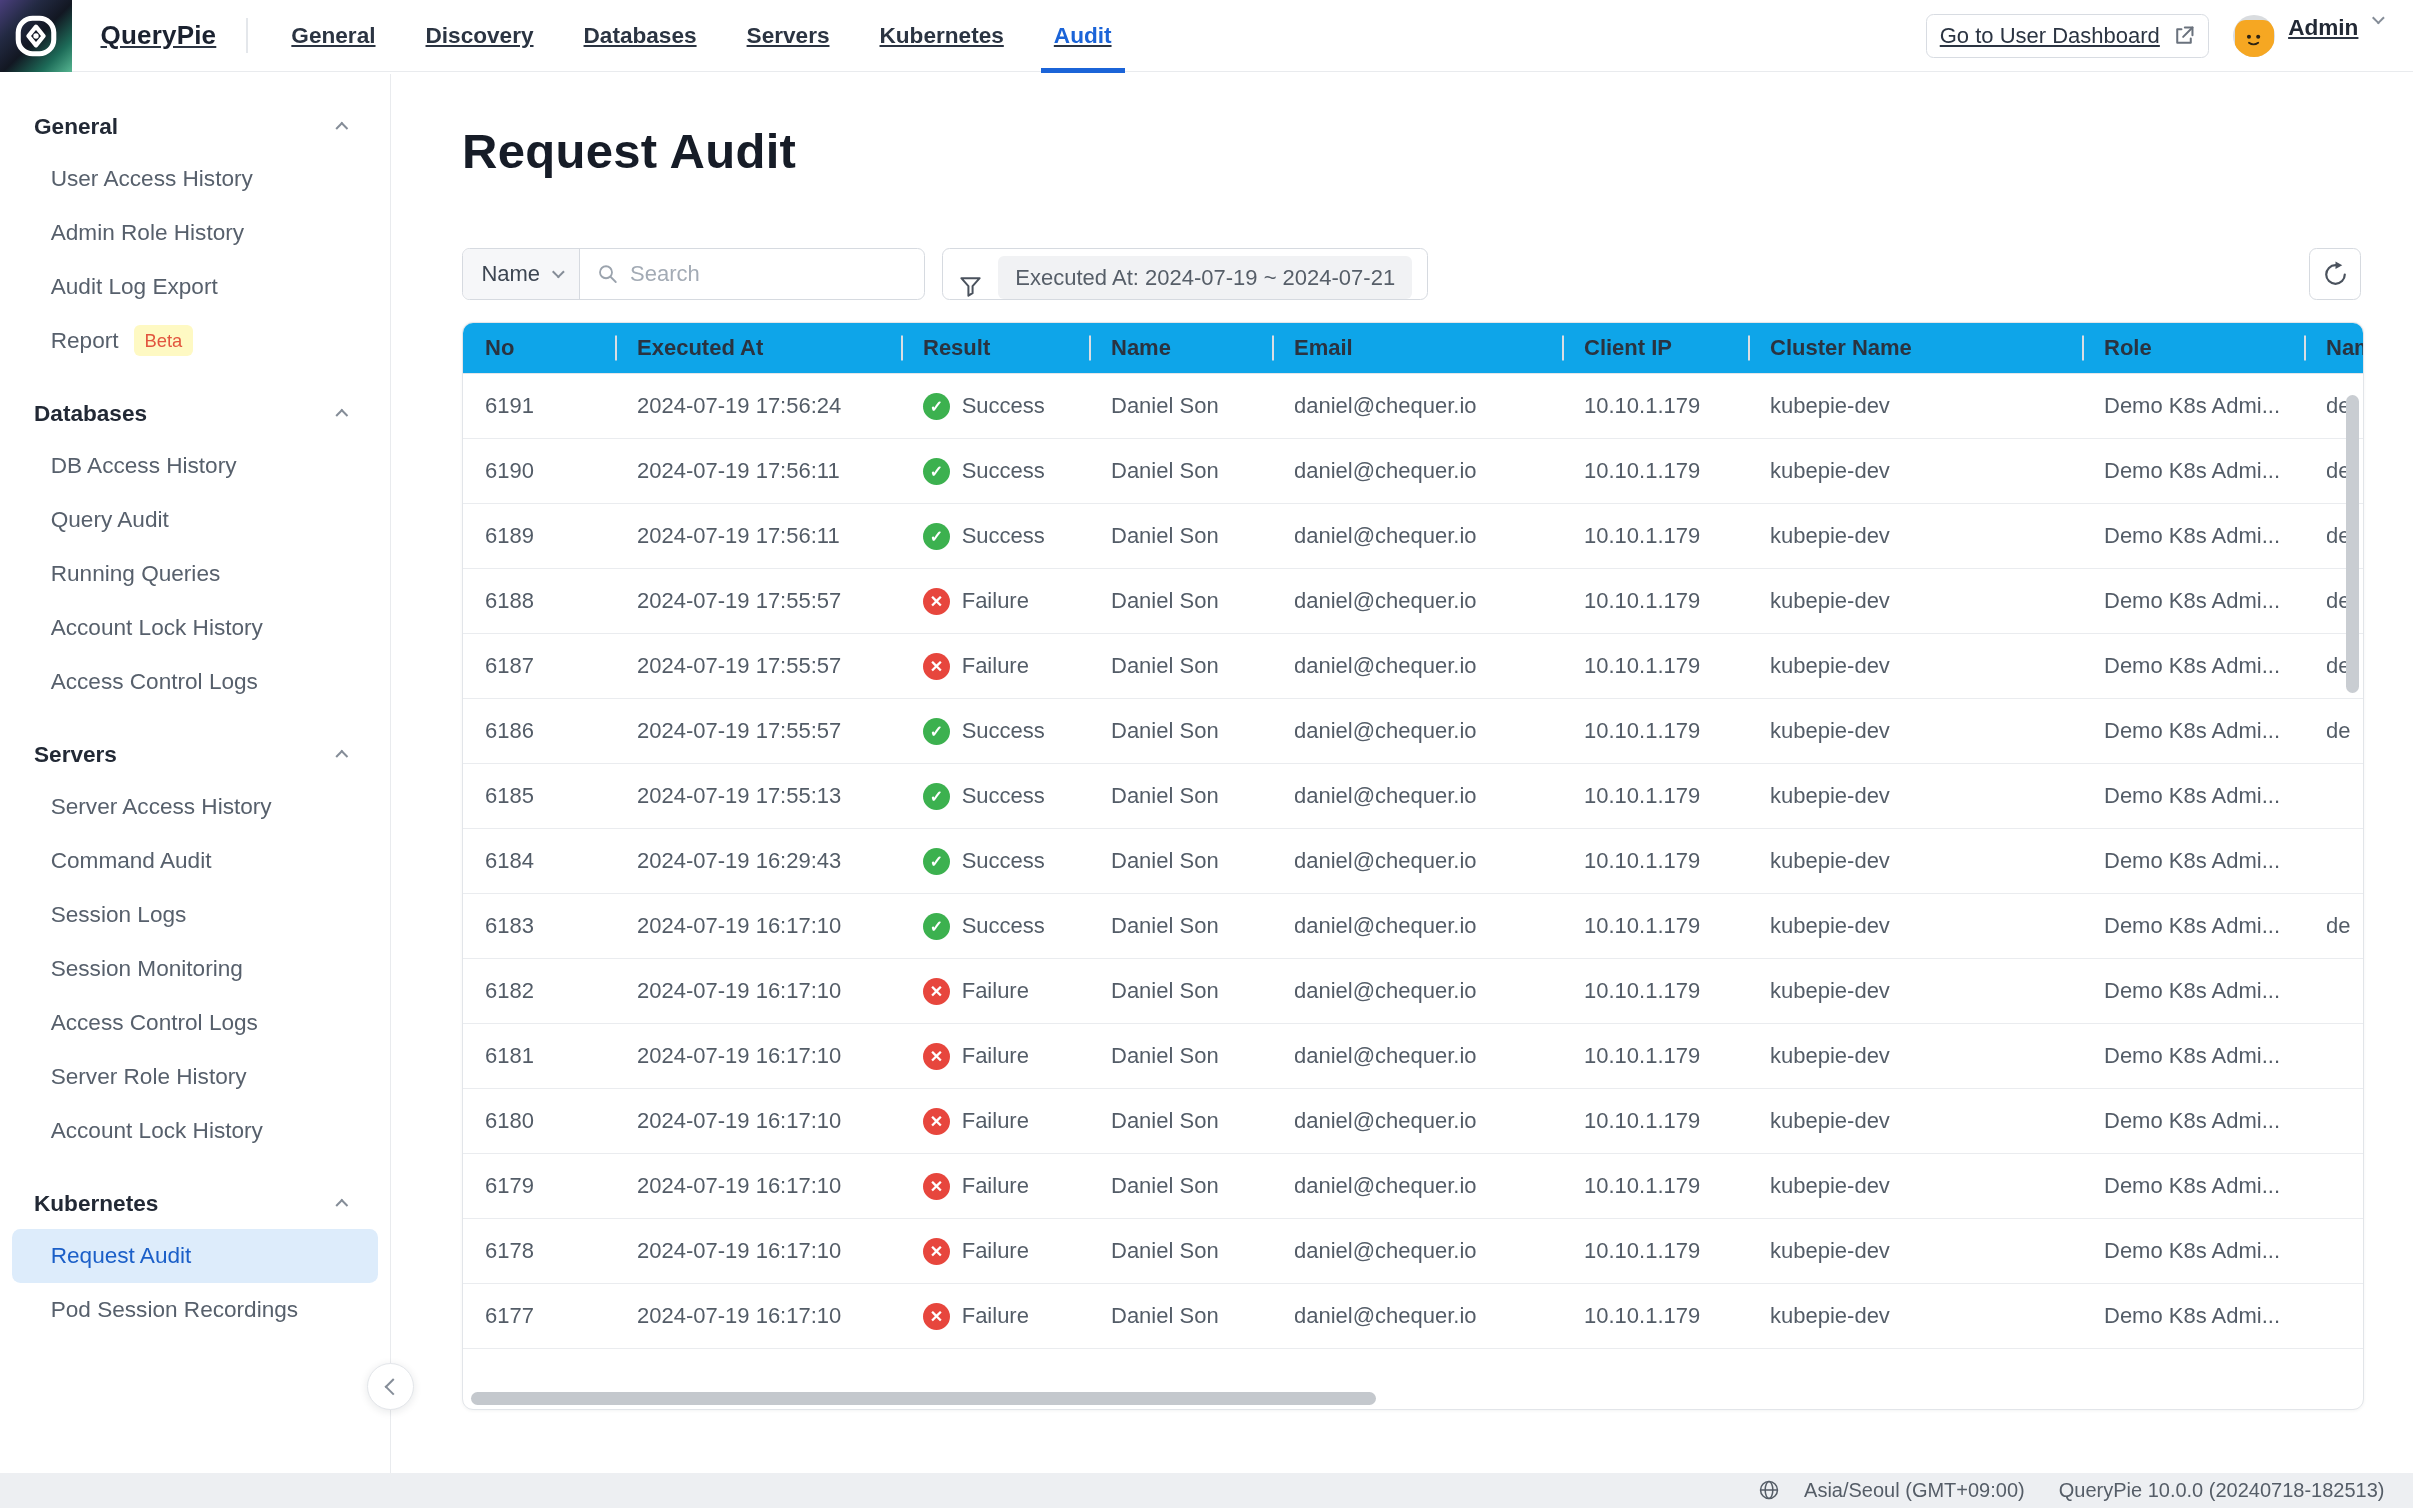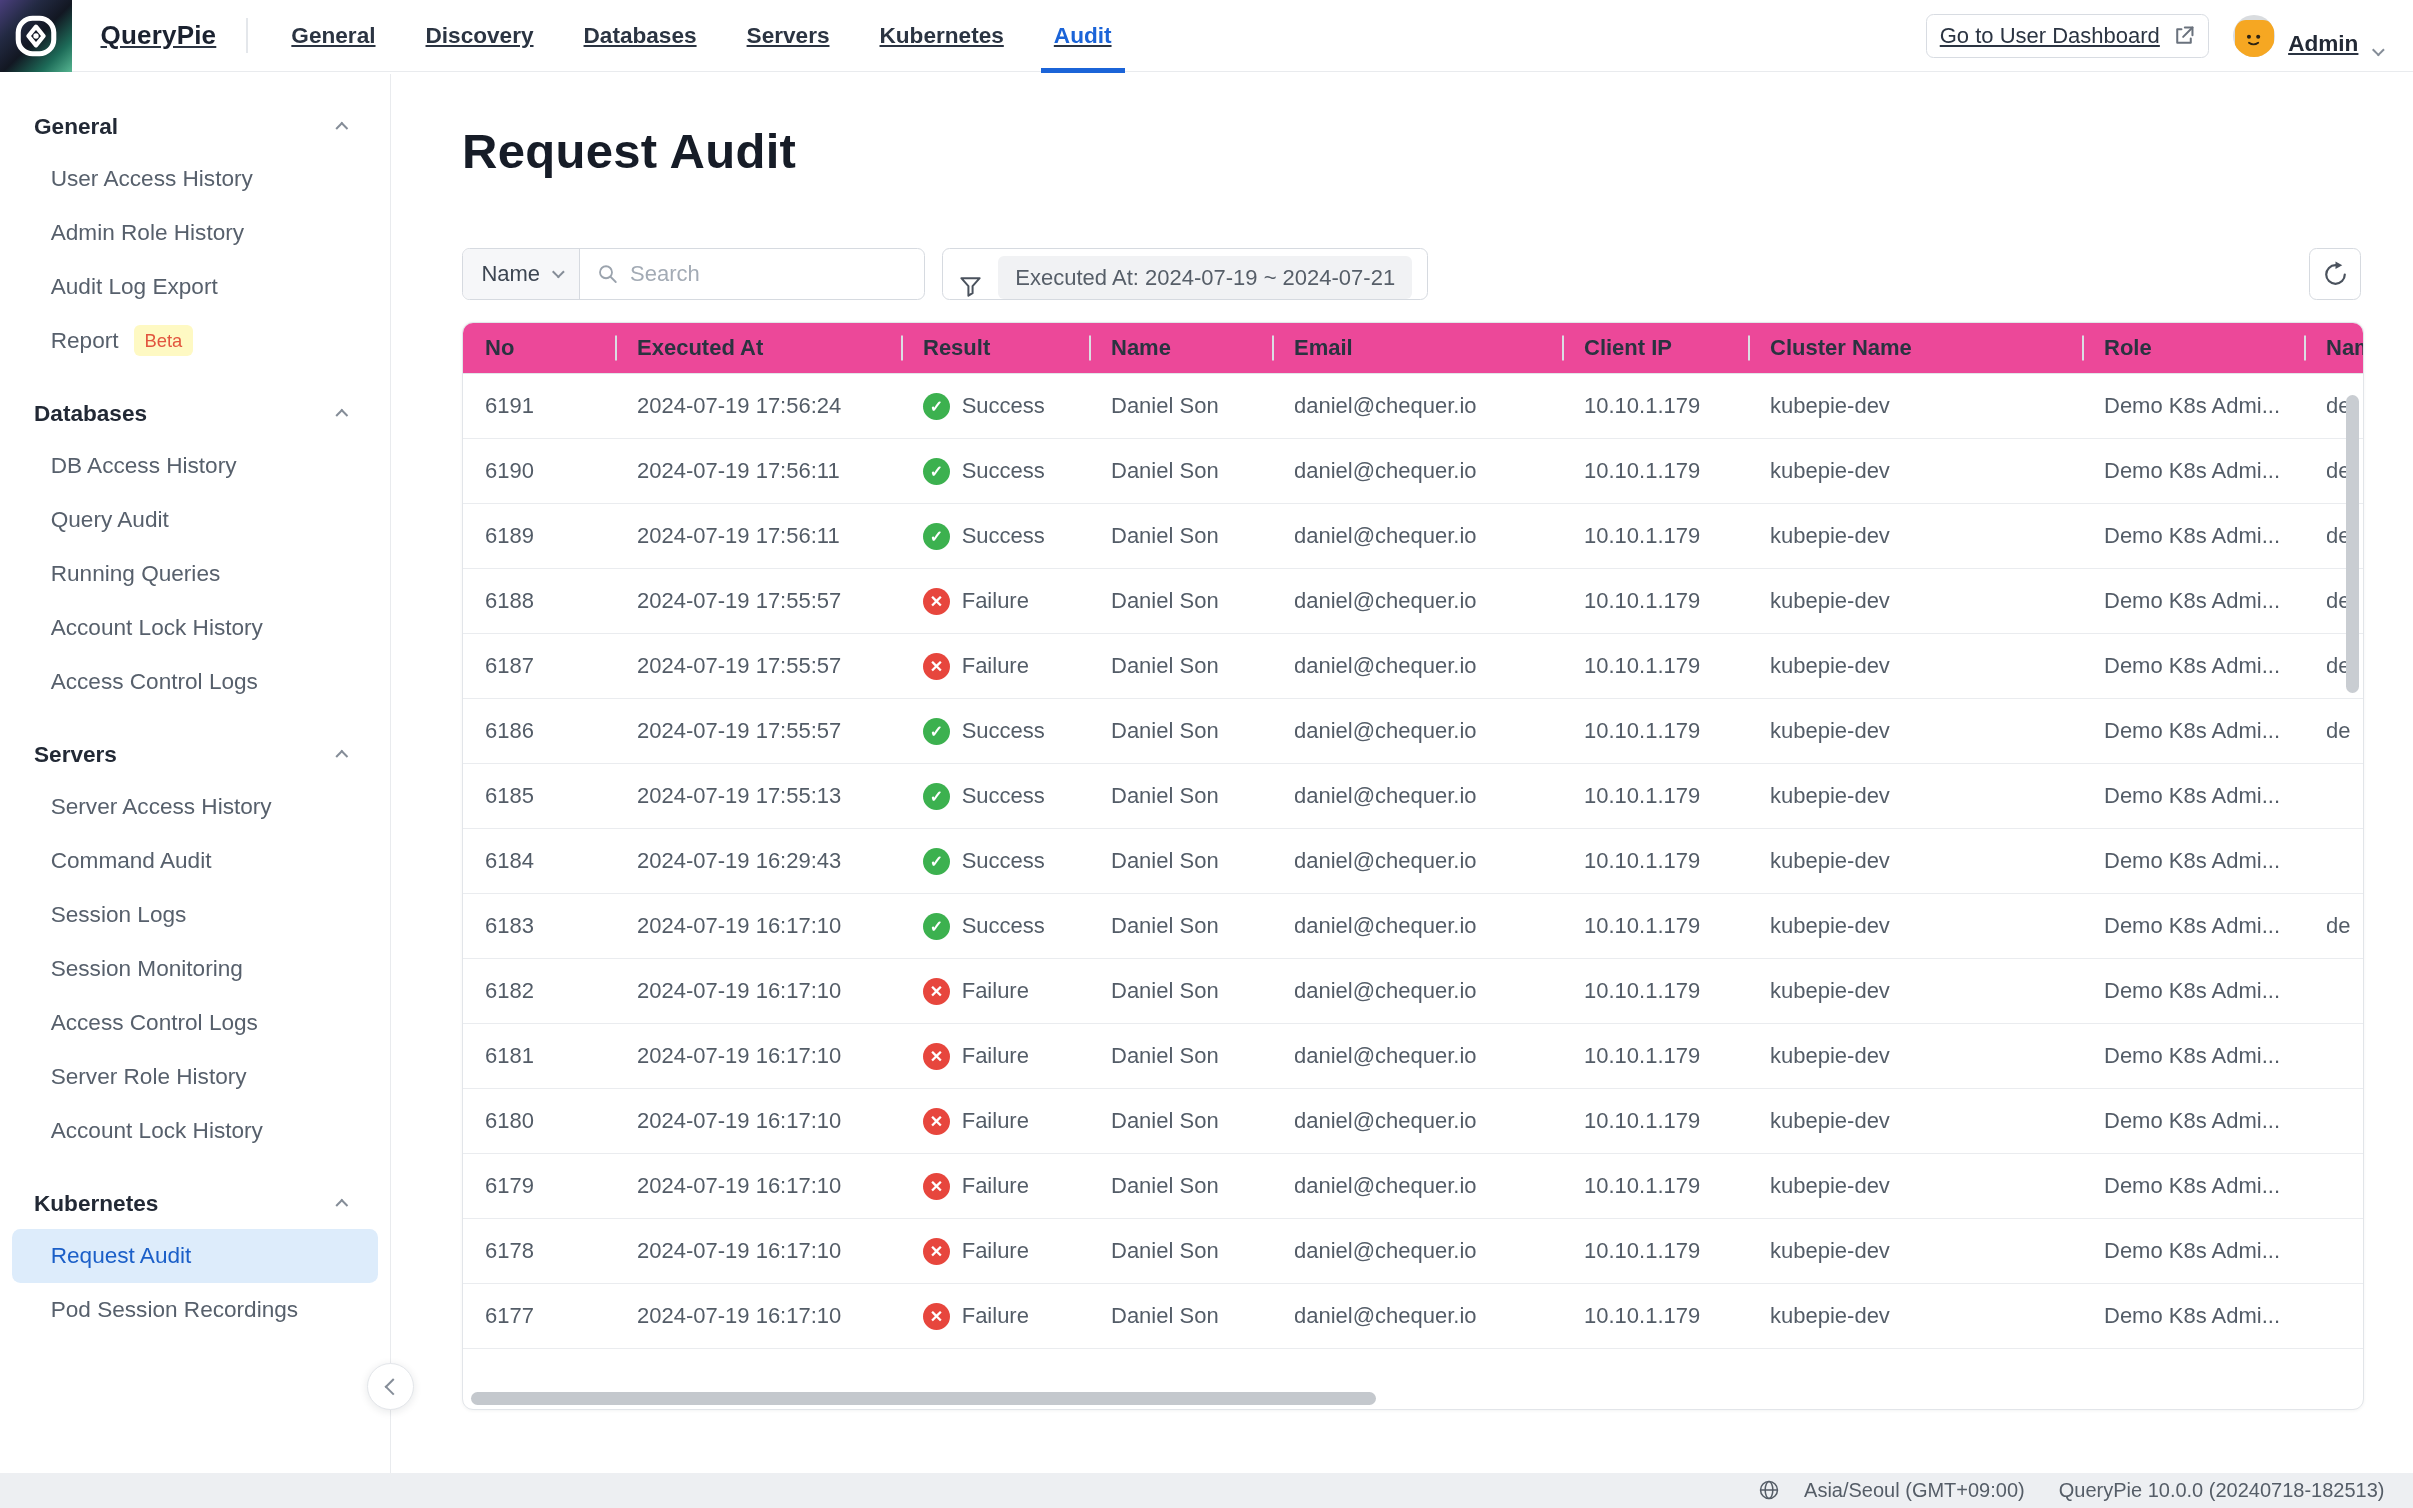--- a/index.html
+++ b/index.html
@@ -10,21 +10,21 @@
   .topbar { position:absolute; top:0; left:0; right:0; height:72px; background:#fff; border-bottom:1.7px solid #e9ebee; display:flex; align-items:center; z-index:20;text-decoration:underline; }
   .logo { width:72px; height:72px; background:linear-gradient(135deg,#4a3f7d 0%,#232a43 28%,#121722 52%,#1d6b58 78%,#57b692 100%); display:grid; place-items:center; flex:0 0 auto; }
   .brand { margin-left:28.5px; font-size:26px; font-weight:700; color:#1b2230; letter-spacing:0.2px; }
   .topbar-divider { width:1.7px; height:35px; background:#e4e7eb; margin-left:30px; }
   .top-nav { display:flex; height:100%; margin-left:18.4px; }
   .nav-item { position:relative; display:flex; align-items:center; padding:0 25px; font-size:22.6px; font-weight:600; color:#2b3442; cursor:pointer; white-space:nowrap; }
   .nav-item.active { color:#1b64d8; }
   .nav-item.active::after { content:""; position:absolute; left:11.7px; right:11.7px; bottom:-1.7px; height:5px; background:#1b64d8; }
   .topbar-right { margin-left:auto; display:flex; align-items:center; gap:23.5px; padding-right:32px; }
   .dash-btn { height:44px; border:1.7px solid #d8dce2; border-radius:7.5px; background:#fff; display:flex; align-items:center; gap:13.4px; padding:0 13px; font-size:22px; color:#2b3442; cursor:pointer; }
-  .user { display:flex; align-items:flex-end; gap:13.4px; cursor:pointer; }
+  .user { display:flex; align-items:flex-start; gap:13.4px; cursor:pointer; }
   .avatar { width:42px; height:42px; border-radius:50%; background:#d9dcdf; position:relative; overflow:hidden; }
   .avatar .face { position:absolute; left:2.5px; top:5.9px; width:39px; height:39px; border-radius:11px; background:#f6a722; }
   .avatar svg { position:absolute; left:0; top:0; }
   .user-name { font-size:22.6px; font-weight:600; color:#222935; }
 
   
   .chev { display:inline-block; width:11.7px; height:11.7px; border-left:2.5px solid #858d98; border-top:2.5px solid #858d98; }
   .chev.up   { transform:rotate(45deg) translateY(2.5px); }
   .chev.down { transform:rotate(225deg) translateY(2.5px); }
   .chev.left { transform:rotate(-45deg); }
@@ -49,21 +49,21 @@
   .search-box { display:flex; align-items:center; gap:11.7px; padding:0 17px; width:344px; }
   .search-box input { border:none; outline:none; font-size:22px; color:#3d4652; width:100%; font-family:"Liberation Sans",sans-serif; background:transparent; }
   .search-box input::placeholder { color:#a3abb5; }
   .filter-group { margin-left:17px; height:52px; border:1.7px solid #d6dae0; border-radius:7.5px; display:flex; align-items:flex-end; gap:15px; padding:0 15px; background:#fff; }
   .filter-chip { background:#f1f2f4; border-radius:5.9px; padding:8.4px 17px; font-size:22px; color:#565e68; white-space:nowrap; cursor:pointer; }
   .refresh-btn { margin-left:auto; width:52px; height:52px; border:1.7px solid #d6dae0; border-radius:7.5px; background:#fff; display:grid; place-items:center; cursor:pointer; }
 
   
   .table-card { position:absolute; left:70px; top:248px; width:1902px; height:1088px; border:1.7px solid #e2e5e9; border-radius:11px; background:#fff; overflow:hidden; box-shadow:0 0.8px 3.4px rgba(20,30,40,.05); }
   .grid-cols { display:grid; grid-template-columns:152px 286px 188px 183px 290px 186px 334px 222px 1fr; align-items:center; }
-  .thead { height:51px; background:#ec4899; border-bottom:1.7px solid #e2e5e9; }
+  .thead { height:51px; background:#0ea5e9; border-bottom:1.7px solid #e2e5e9; }
   .th { position:relative; padding-left:22px; font-size:22px; font-weight:700; color:#2a3340; white-space:nowrap; overflow:hidden; height:100%; display:flex; align-items:center; }
   .th + .th::before { content:""; position:absolute; left:0; top:50%; transform:translateY(-50%); width:1.7px; height:25px; background:#dbdee3; }
   .tr { height:65px; border-bottom:1.7px solid #eaecef; font-size:22px; color:#535c67; cursor:pointer; }
   .td { padding-left:22px; white-space:nowrap; overflow:hidden; }
   .result-cell { display:flex; align-items:center; gap:11.7px; }
   .status-ico { width:27px; height:27px; border-radius:50%; color:#fff; font-size:16px; font-weight:700; display:grid; place-items:center; flex:0 0 auto; }
   .status-ico.ok  { background:#3cb14f; }
   .status-ico.bad { background:#e7463d; }
   .vscroll { position:absolute; top:72px; right:4.2px; width:12.6px; height:298px; border-radius:6.7px; background:#c9cdd2; cursor:pointer; }
   .hscroll { position:absolute; bottom:4.2px; left:7.5px; width:905px; height:12.6px; border-radius:6.7px; background:#c4c8cd; cursor:pointer; }

